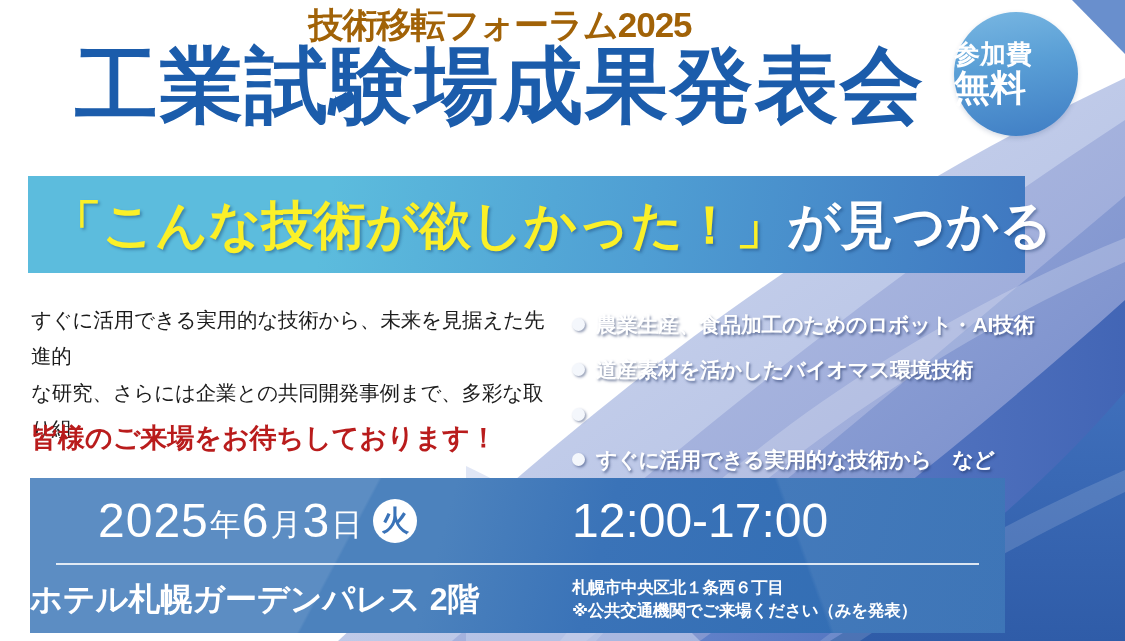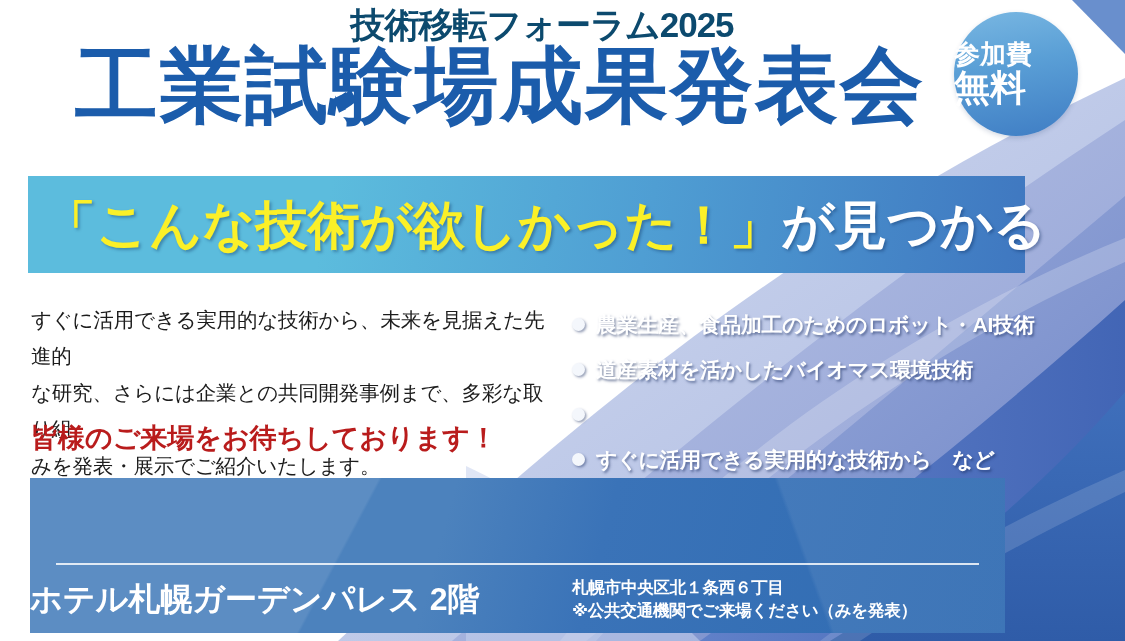--- a/index.html
+++ b/index.html
@@ -33,24 +33,23 @@
   
   .kicker {
     position: absolute;
     left: 0;
     top: 2px;
     width: 1000px;
     text-align: center;
     font-size: 35px;
     font-weight: 700;
     letter-spacing: -1px;
-    color: #0c4a6e;
-    z-index: 4;
-    white-space: nowrap;
-    padding-left: 42px;
+    color: #a16207;
+    z-index: 4;
+    white-space: nowrap;
   }
 
   .main-title {
     position: absolute;
     left: 0;
     top: 44px;
     width: 1000px;
     text-align: center;
     font-size: 83px;
     font-weight: 700;
@@ -97,21 +96,21 @@
     left: 28px;
     top: 176px;
     width: 997px;
     height: 97px;
     background: linear-gradient(100deg, #5cbcdd 0%, #5cbcdd 30%, #4f9ed3 62%, #3f77c0 100%);
     z-index: 4;
     display: flex;
     align-items: center;
   }
   .catch-text {
-    padding-left: 16px;
+    padding-left: 22px;
     font-size: 52px;
     font-weight: 700;
     letter-spacing: 0px;
     line-height: 1;
     white-space: nowrap;
     text-shadow: 2px 2px 3px rgba(10,40,90,0.35);
   }
   .catch-hi { color: #fbf028; }
   .catch-rest { color: #ffffff; }
 
@@ -349,21 +348,20 @@
 
   <div class="catch-banner">
     <div class="catch-text">
       <span class="catch-hi">「こんな技術が欲しかった！」</span><span class="catch-rest">が見つかる</span>
     </div>
   </div>
 
   <div class="lead">
     <p>すぐに活用できる実用的な技術から、未来を見据えた先進的</p>
     <p>な研究、さらには企業との共同開発事例まで、多彩な取り組</p>
-    <p>みを発表・展示でご紹介いたします。</p>
   </div>
   <div class="lead-strong">皆様のご来場をお待ちしております！</div>
 
   <ul class="bullets">
     <li>
       <span class="dot"></span>
       <span>農業生産、食品加工のためのロボット・AI技術</span>
     </li>
     <li>
       <span class="dot"></span>
@@ -374,20 +372,32 @@
     </li>
     <li>
       <span class="dot"></span>
       <span>すぐに活用できる実用的な技術から　など</span>
     </li>
   </ul>
 
   <div class="info-box">
     <div class="info-sheen"></div>
 
+    <div class="info-row-top">
+      <div class="date-cell">
+        <span class="date-num">2025</span>
+        <span class="date-unit">年</span>
+        <span class="date-num">6</span>
+        <span class="date-unit">月</span>
+        <span class="date-num">3</span>
+        <span class="date-unit">日</span>
+        <span class="dow-circle">火</span>
+      </div>
+      <div class="time-cell">12:00-17:00</div>
+    </div>
 
     <div class="info-divider"></div>
 
     <div class="info-row-bottom">
       <div class="venue-cell">ホテル札幌ガーデンパレス 2階</div>
       <div class="address-cell">
         <div>札幌市中央区北１条西６丁目</div>
         <div>※公共交通機関でご来場ください（みを発表）</div>
       </div>
     </div>

